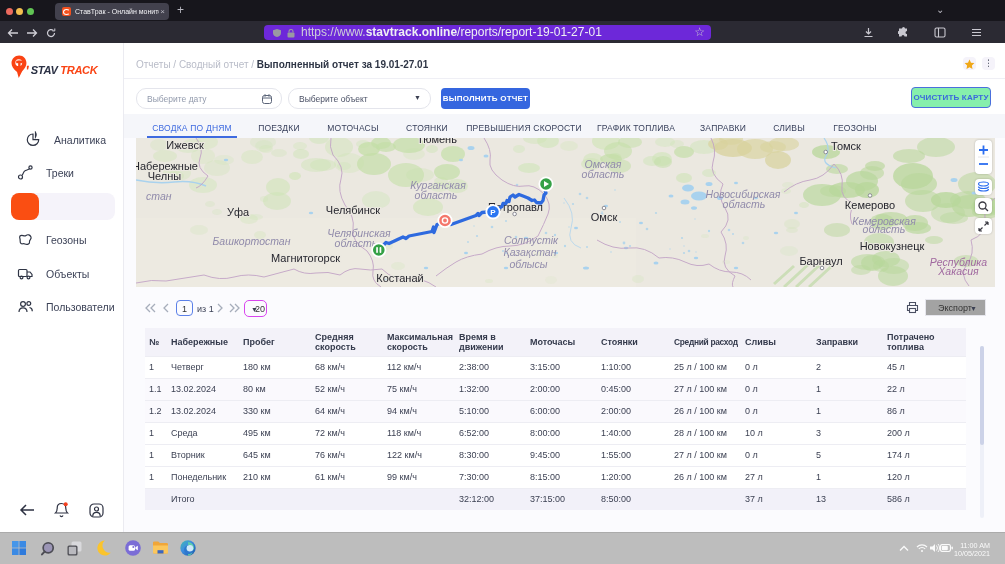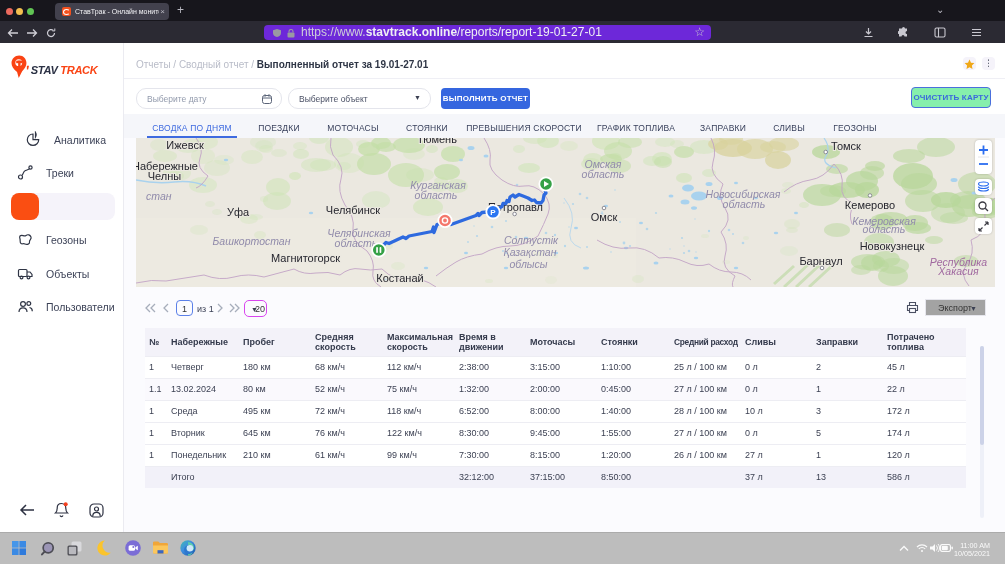--- a/index.html
+++ b/index.html
@@ -597,33 +597,47 @@
             <td>52 км/ч</td>
             <td>75 км/ч</td>
             <td>1:32:00</td>
             <td>2:00:00</td>
             <td>0:45:00</td>
             <td>27 л / 100 км</td>
             <td>0 л</td>
             <td>1</td>
             <td>22 л</td>
           </tr>
+      <tr class="sub">
+            <td>1.2</td>
+            <td>13.02.2024</td>
+            <td>330 км</td>
+            <td>64 км/ч</td>
+            <td>94 км/ч</td>
+            <td>5:10:00</td>
+            <td>6:00:00</td>
+            <td>2:00:00</td>
+            <td>26 л / 100 км</td>
+            <td>0 л</td>
+            <td>1</td>
+            <td>86 л</td>
+          </tr>
       <tr>
             <td>1</td>
             <td>Среда</td>
             <td>495 км</td>
             <td>72 км/ч</td>
             <td>118 км/ч</td>
             <td>6:52:00</td>
             <td>8:00:00</td>
             <td>1:40:00</td>
             <td>28 л / 100 км</td>
             <td>10 л</td>
             <td>3</td>
-            <td>172 л</td>
+            <td>200 л</td>
           </tr>
       <tr>
             <td>1</td>
             <td>Вторник</td>
             <td>645 км</td>
             <td>76 км/ч</td>
             <td>122 км/ч</td>
             <td>8:30:00</td>
             <td>9:45:00</td>
             <td>1:55:00</td>

